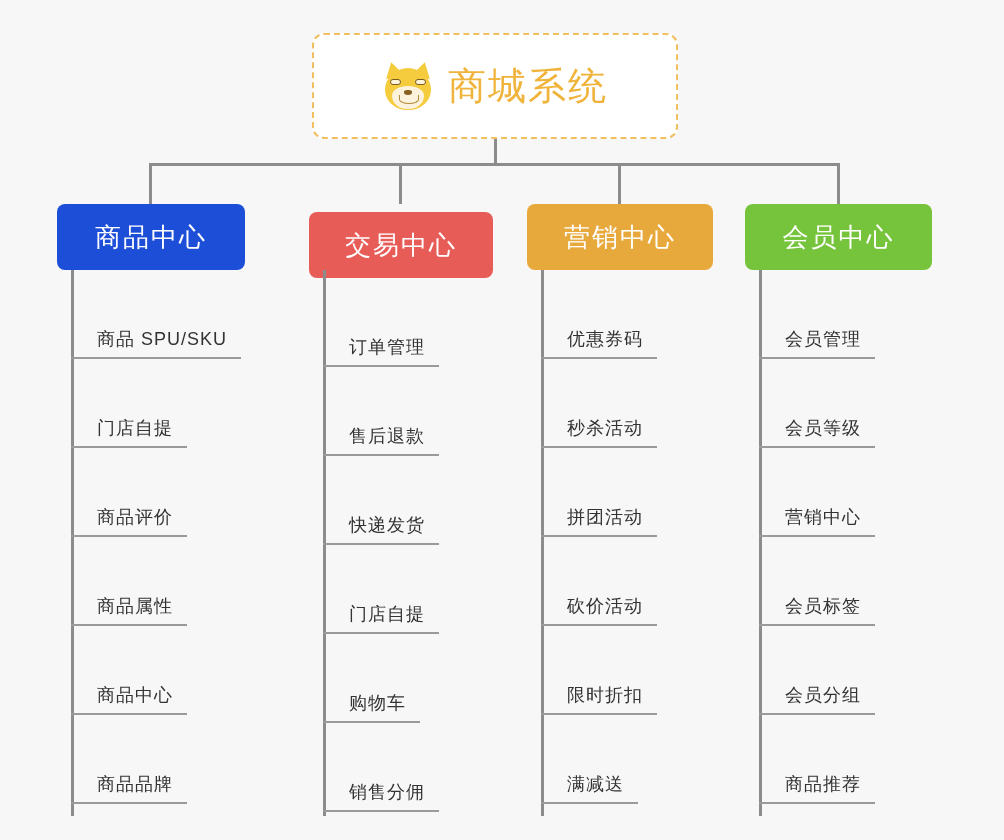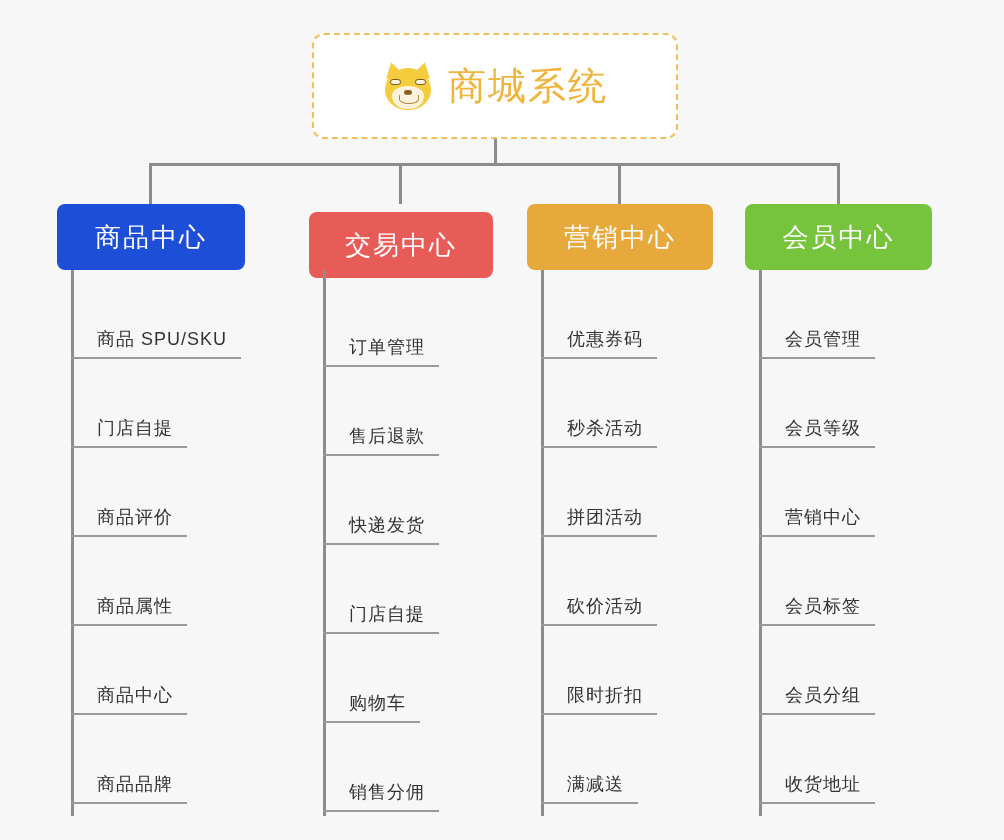--- a/index.html
+++ b/index.html
@@ -346,19 +346,19 @@
           <span class="leaf-label">会员标签</span>
         </div>
       </div>
       <div class="leaf">
         <div class="leaf-inner">
           <span class="leaf-label">会员分组</span>
         </div>
       </div>
       <div class="leaf">
         <div class="leaf-inner">
-          <span class="leaf-label">收货地址</span>
+          <span class="leaf-label">商品推荐</span>
         </div>
       </div>
     </div>
   </div>
 
 </div>
 
 </body></html>

